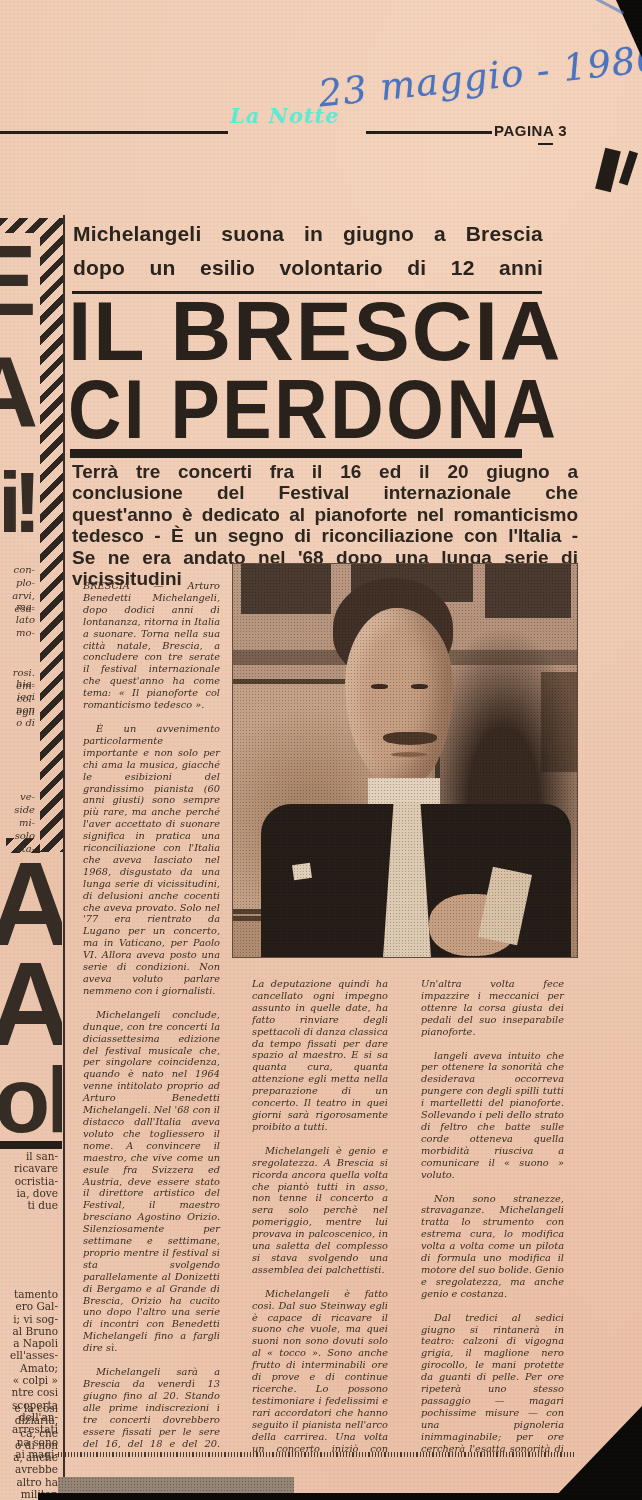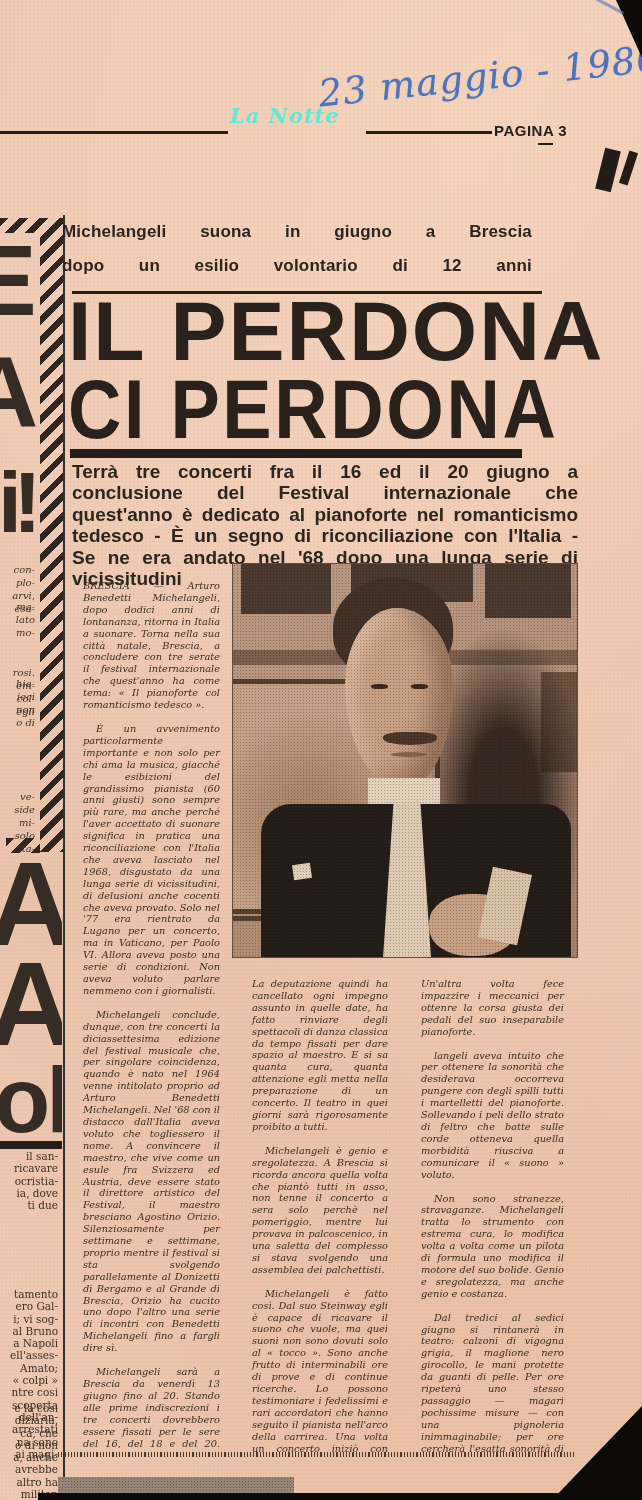--- a/index.html
+++ b/index.html
@@ -30,22 +30,22 @@
   #banner{left:0;top:143px;width:596px;height:63px;background-color:#211c17;
     background-image:radial-gradient(circle, rgba(238,201,178,.30) 30%, transparent 34%);
     background-size:4px 4px;overflow:hidden;}
   #banner-text{position:absolute;left:-8px;top:2px;
     font-family:"Liberation Sans",sans-serif;font-weight:bold;font-size:62px;
     letter-spacing:4px;color:#d9b49c;transform:scale(1.08,1.0);transform-origin:left top;
     white-space:nowrap;opacity:.92;}
   .banner-mark{background:#211c17;}
 
   
-  .kicker{left:62px;width:470px;font-family:"Liberation Sans",sans-serif;
-    font-weight:bold;font-size:17px;color:#2a241e;white-space:nowrap;
+  .kicker{left:73px;width:470px;font-family:"Liberation Sans",sans-serif;
+    font-weight:bold;font-size:21px;color:#2a241e;white-space:nowrap;
     text-align:justify;text-align-last:justify;letter-spacing:.2px;}
   #kicker-rule{left:72px;top:291px;width:470px;height:3px;}
   .main-title{left:68px;font-family:"Liberation Sans",sans-serif;font-weight:bold;
     color:#29221c;white-space:nowrap;line-height:76px;}
   #title1{top:293px;font-size:84px;letter-spacing:2px;}
   #title2{top:371px;font-size:84px;letter-spacing:3px;transform:scaleX(.88);transform-origin:left top;}
   #title-rule{left:70px;top:449px;width:452px;height:9px;}
   #standfirst{left:72px;top:461px;width:506px;
     font-family:"Liberation Sans",sans-serif;font-weight:bold;font-size:19px;
     line-height:21.4px;color:#2c261f;text-align:justify;text-align-last:justify;
@@ -170,21 +170,21 @@
 o di non
 a, anche
 avrebbe
 altro ha
 militan</div>
 
   <div class="abs kicker" style="top:222px;">Michelangeli suona in giugno a Brescia</div>
   <div class="abs kicker" style="top:256px;">dopo un esilio volontario di 12 anni</div>
   <div class="abs rule" id="kicker-rule"></div>
 
-  <div class="abs main-title" id="title1">IL PERDONA</div>
+  <div class="abs main-title" id="title1">IL BRESCIA</div>
   <div class="abs main-title" id="title2">CI PERDONA</div>
   <div class="abs rule" id="title-rule"></div>
 
   <div class="abs" id="standfirst">Terrà tre concerti fra il 16 ed il 20 giugno a conclusione del Festival internazionale che quest'anno è dedicato al pianoforte nel romanticismo tedesco - È un segno di riconciliazione con l'Italia - Se ne era andato nel '68 dopo una lunga serie di vicissitudini e di delusioni cocenti</div>
 
   <div class="abs" id="photo">
     <div class="pdark" style="left:8px;top:0;width:90px;height:50px;"></div>
     <div class="pdark" style="left:118px;top:0;width:122px;height:38px;"></div>
     <div class="pdark" style="left:252px;top:0;width:86px;height:54px;"></div>
     <div style="position:absolute;left:0;top:86px;width:100%;height:15px;background:#7a614f;"></div>

